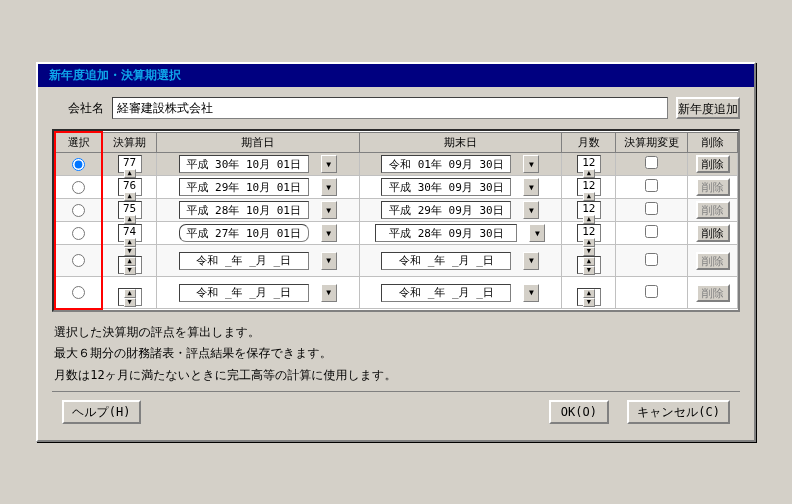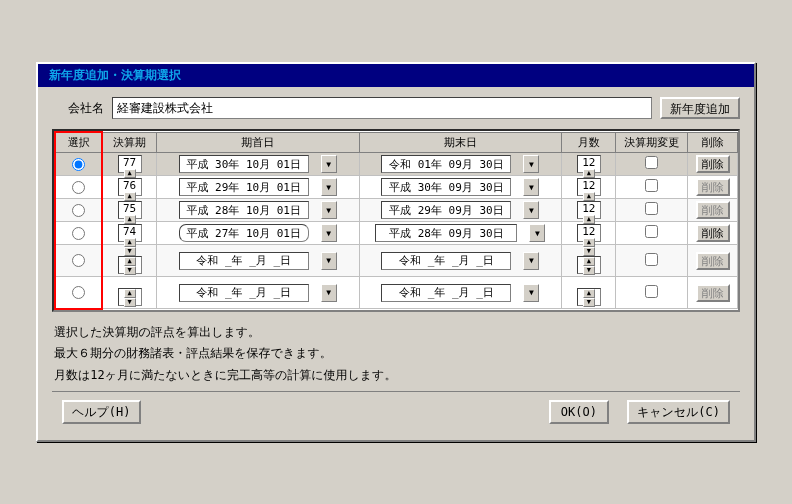--- a/index.html
+++ b/index.html
@@ -49,21 +49,21 @@
       border: 1px solid #808080;
       border-top-color: #404040;
       border-left-color: #404040;
       background: white;
       padding: 2px 4px;
       font-family: inherit;
       font-size: 12px;
     }
     .new-year-btn {
       height: 22px;
-      padding: 2px 8px;
+      padding: 2px 0;
       background: #d4d0c8;
       border: 2px solid #ffffff;
       border-right-color: #808080;
       border-bottom-color: #808080;
       font-family: inherit;
       font-size: 12px;
       cursor: pointer;
       white-space: nowrap;
     }
     .table-container {

